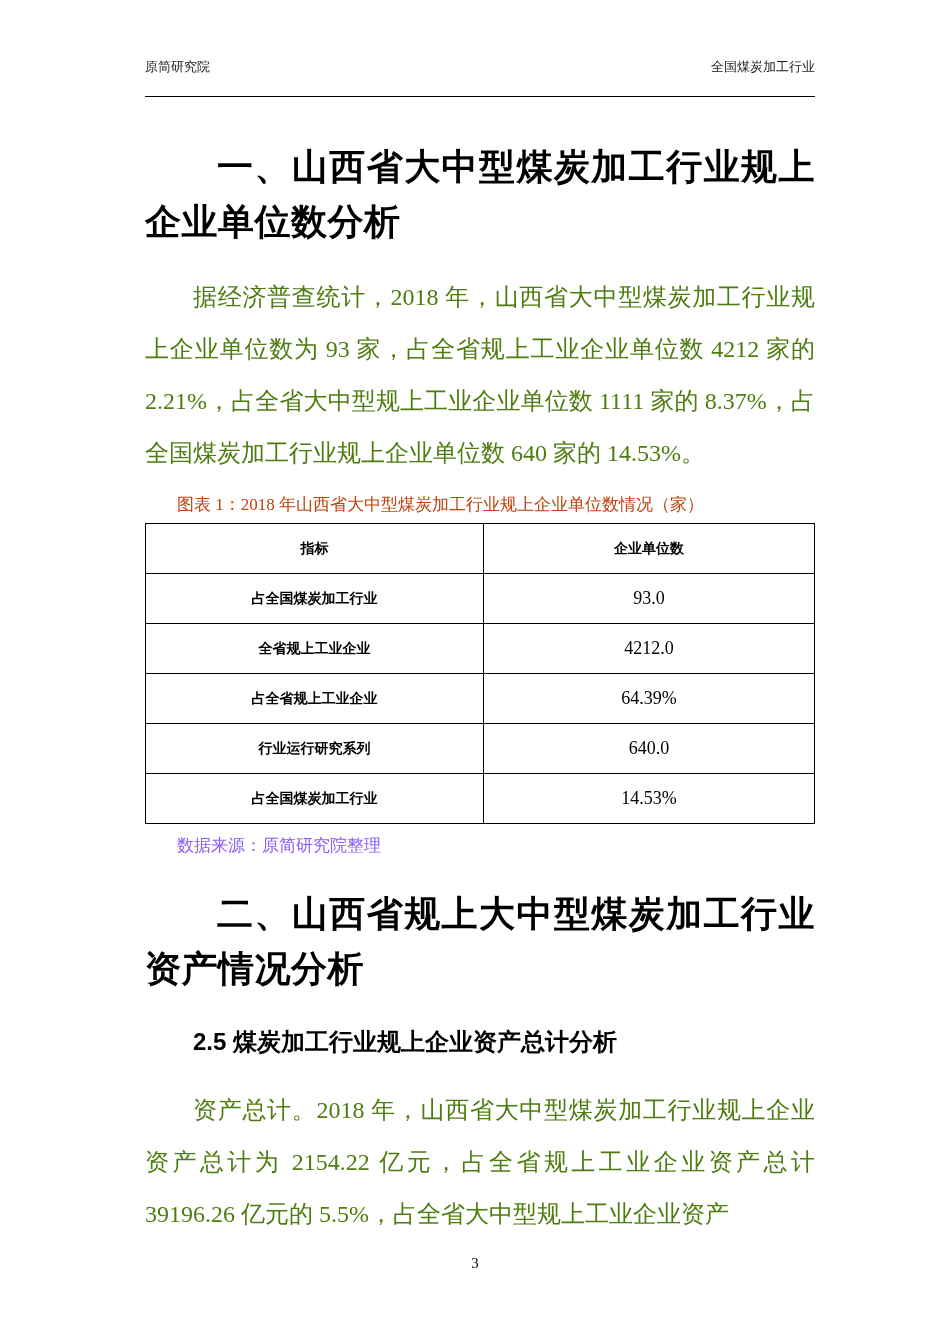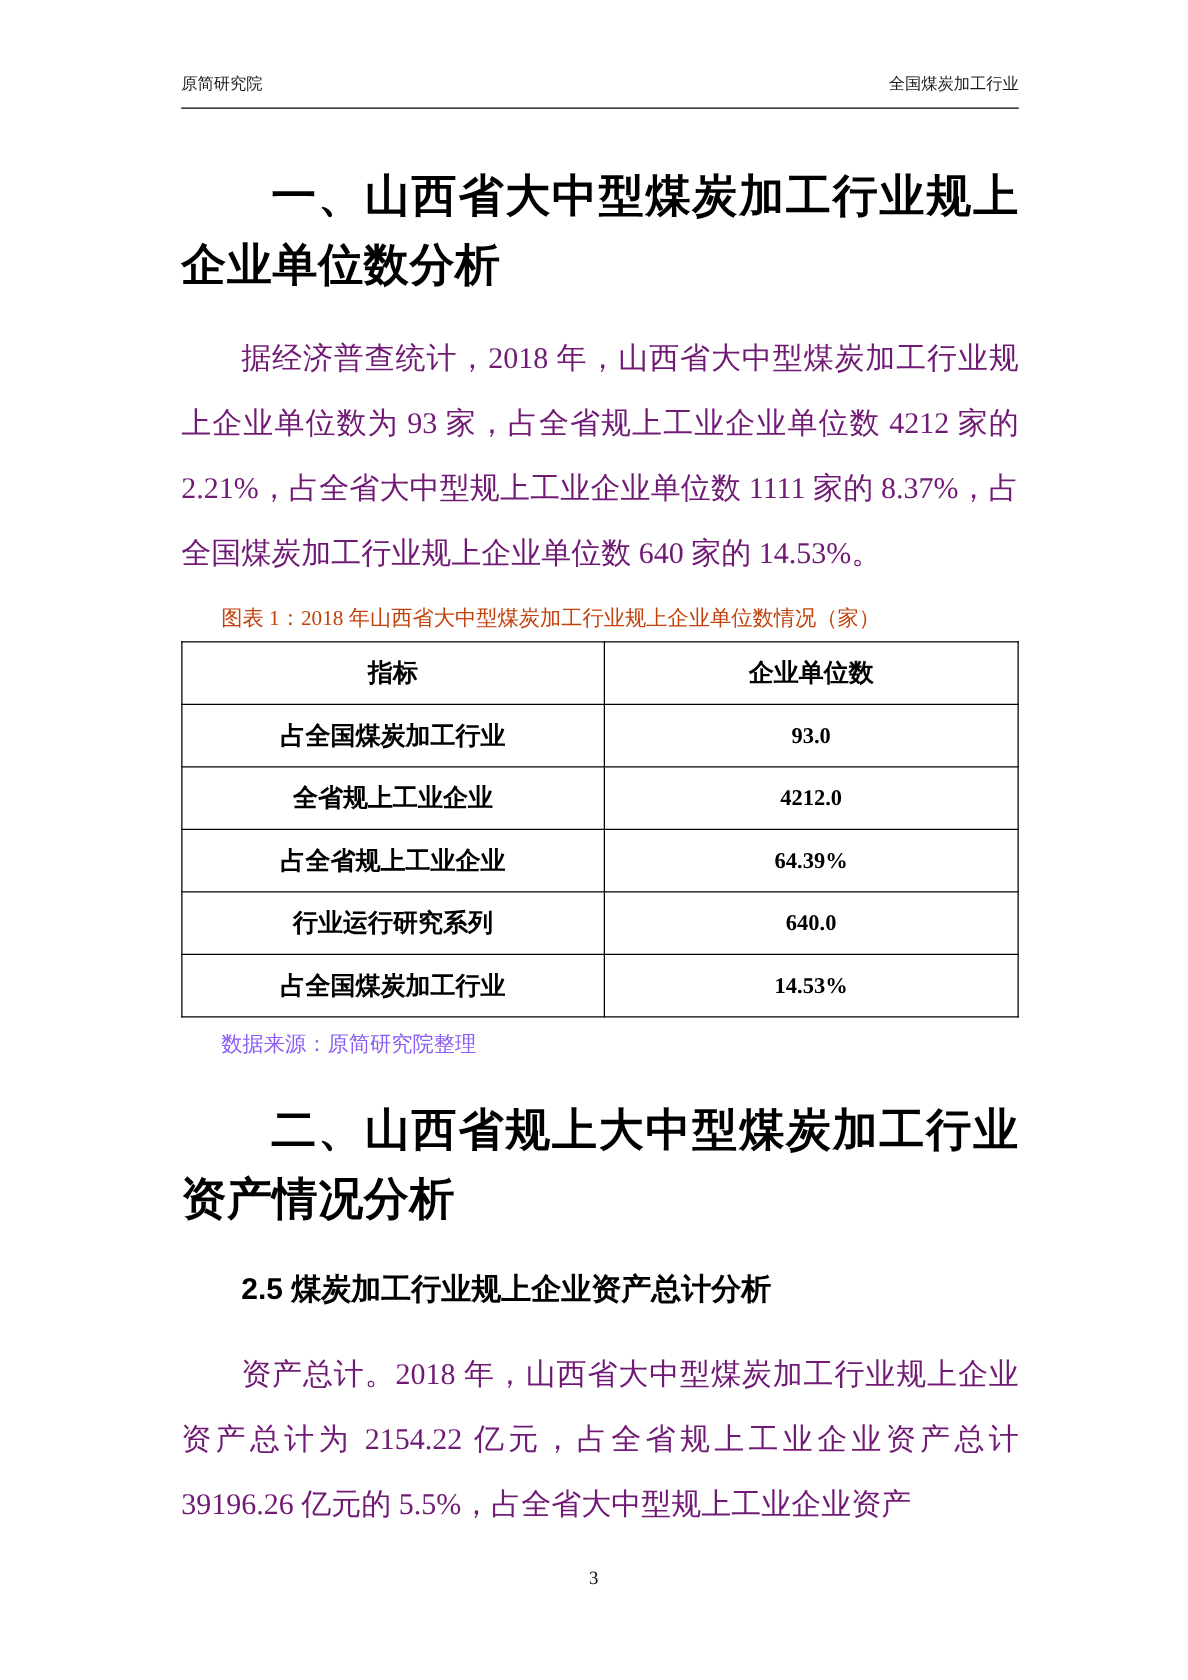--- a/index.html
+++ b/index.html
@@ -15,40 +15,40 @@
     font-family: "Liberation Serif", "DejaVu Serif", serif;
     overflow: hidden;
   }
   .doc-header {
     display: flex;
     justify-content: space-between;
     align-items: flex-end;
     font-family: "Liberation Sans", "DejaVu Sans", sans-serif;
     font-size: 13px;
     color: #1a1a1a;
-    padding-bottom: 10px;
+    padding-bottom: 20px;
     border-bottom: 1.5px solid #000000;
   }
   .heading {
     margin-top: 42px;
     font-family: "Liberation Sans", "DejaVu Sans", sans-serif;
     font-weight: bold;
     font-size: 36px;
     line-height: 55px;
     text-align: justify;
     text-indent: 2em;
     letter-spacing: 0.5px;
   }
   .body-par {
     margin-top: 22px;
     font-size: 24px;
     line-height: 52px;
     text-align: justify;
     text-indent: 2em;
-    color: #701a75;
+    color: #4d7c0f;
   }
   .chart-caption {
     margin-top: 14px;
     margin-left: 32px;
     font-size: 17px;
     line-height: 24px;
     color: #c2410c;
   }
   table.data-table {
     width: 100%;
@@ -58,26 +58,26 @@
   }
   table.data-table td, table.data-table th {
     border: 1.5px solid #000000;
     height: 50px;
     text-align: center;
     vertical-align: middle;
   }
   table.data-table th, table.data-table td.metric {
     font-family: Liberation Mono, monospace;
     font-weight: bold;
-    font-size: 20px;
+    font-size: 14px;
   }
   table.data-table td.value {
     font-family: "Liberation Serif", "DejaVu Serif", serif;
     font-size: 18px;
-    font-weight: bold;
+    font-weight: normal;
   }
   col.c1 { width: 50.5%; }
   col.c2 { width: 49.5%; }
   .source-note {
     margin-top: 10px;
     margin-left: 32px;
     font-size: 17px;
     line-height: 24px;
     color: #8b5cf6;
   }

